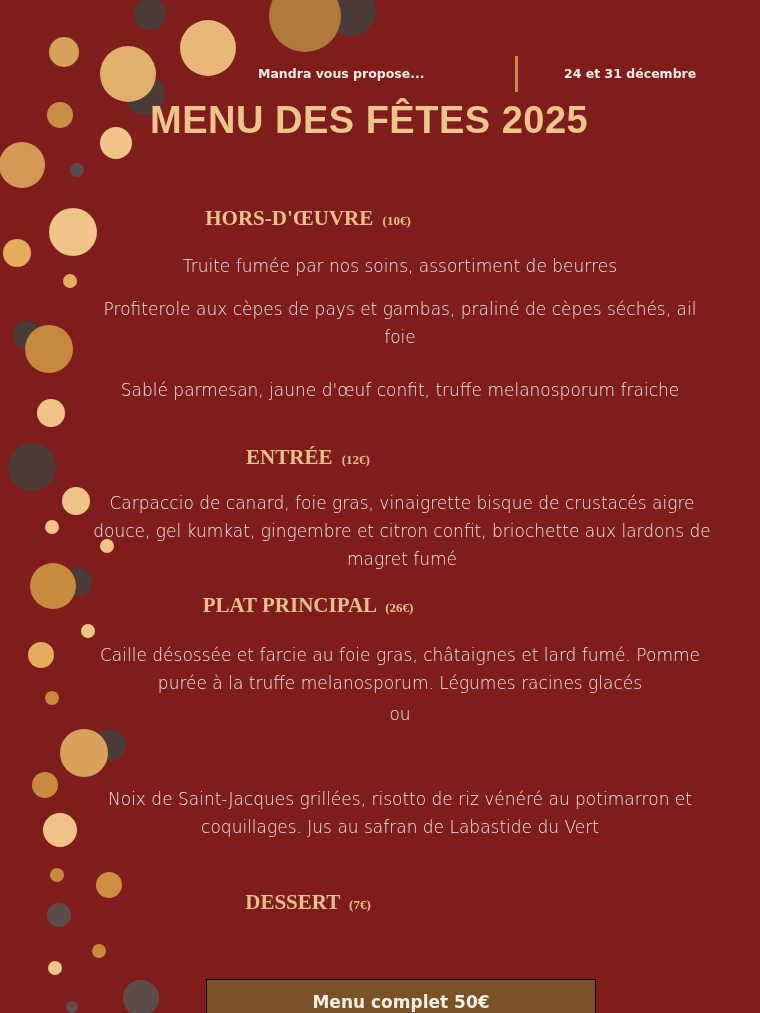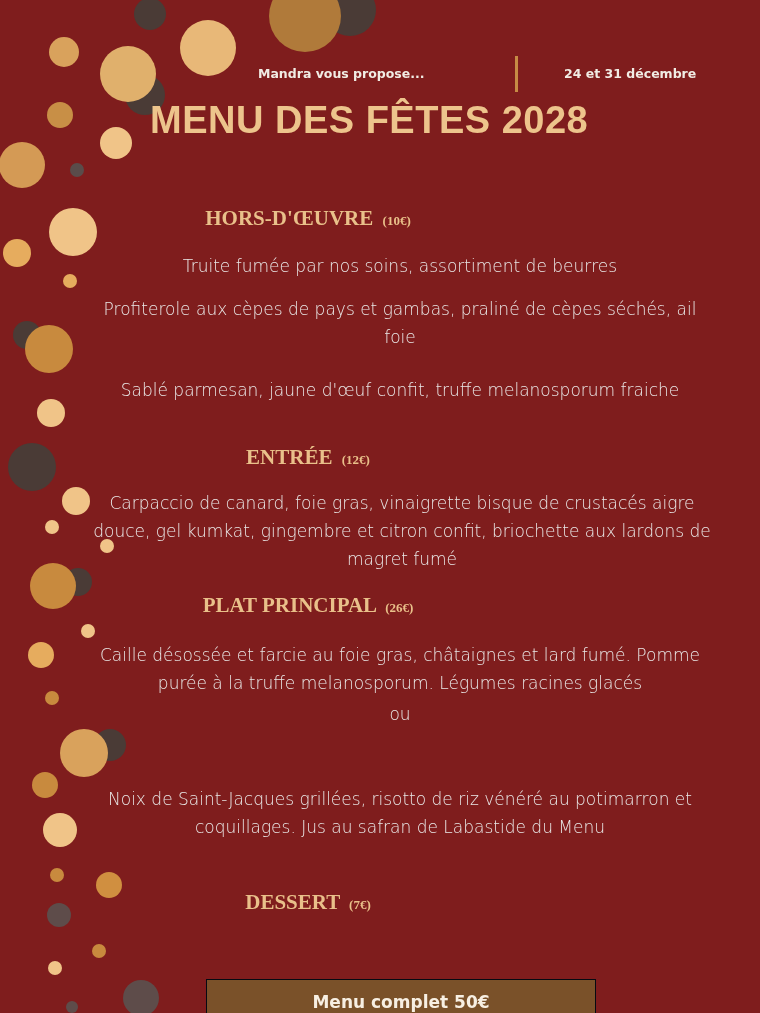--- a/index.html
+++ b/index.html
@@ -98,21 +98,21 @@
       <div class="bubble" style="left: 123px; top: 980px; width: 36px; height: 36px; background: rgb(94, 76, 74);"></div>
       <div class="bubble" style="left: 66px; top: 1001px; width: 12px; height: 12px; background: rgb(94, 76, 74);"></div>
     </div>
 
   <div class="topbar">
     <span class="tagline">Mandra vous propose...</span>
     <span class="divider"></span>
     <span class="dates">24 et 31 décembre</span>
   </div>
 
-  <div class="title">MENU DES FÊTES 2028</div>
+  <div class="title">MENU DES FÊTES 2025</div>
 
   <div class="section-head" style="top:206px;">
     <span>HORS-D'ŒUVRE</span>
     <span class="price">(10€)</span>
   </div>
   <div class="item" style="top:252px;">Truite fumée par nos soins, assortiment de beurres</div>
   <div class="item" style="top:295px; left:100px; width:600px;">Profiterole aux cèpes de pays et gambas, praliné de cèpes séchés, ail foie</div>
   <div class="item" style="top:376px; left:70px; width:660px;">Sablé parmesan, jaune d'œuf confit, truffe melanosporum fraiche</div>
 
   <div class="section-head" style="top:445px;">
@@ -120,21 +120,21 @@
     <span class="price">(12€)</span>
   </div>
   <div class="item" style="top:489px; left:92px; width:620px;">Carpaccio de canard, foie gras, vinaigrette bisque de crustacés aigre douce, gel kumkat, gingembre et citron confit, briochette aux lardons de magret fumé</div>
 
   <div class="section-head" style="top:593px;">
     <span>PLAT PRINCIPAL</span>
     <span class="price">(26€)</span>
   </div>
   <div class="item" style="top:641px; left:88px; width:624px;">Caille désossée et farcie au foie gras, châtaignes et lard fumé. Pomme purée à la truffe melanosporum. Légumes racines glacés</div>
   <div class="item" style="top:700px;">ou</div>
-  <div class="item" style="top:785px; left:88px; width:624px;">Noix de Saint-Jacques grillées, risotto de riz vénéré au potimarron et coquillages. Jus au safran de Labastide du Menu</div>
+  <div class="item" style="top:785px; left:88px; width:624px;">Noix de Saint-Jacques grillées, risotto de riz vénéré au potimarron et coquillages. Jus au safran de Labastide du Vert</div>
 
   <div class="section-head" style="top:890px;">
     <span>DESSERT</span>
     <span class="price">(7€)</span>
   </div>
 
   <div class="cta">Menu complet 50€</div>
 </div>
 
 </body></html>

